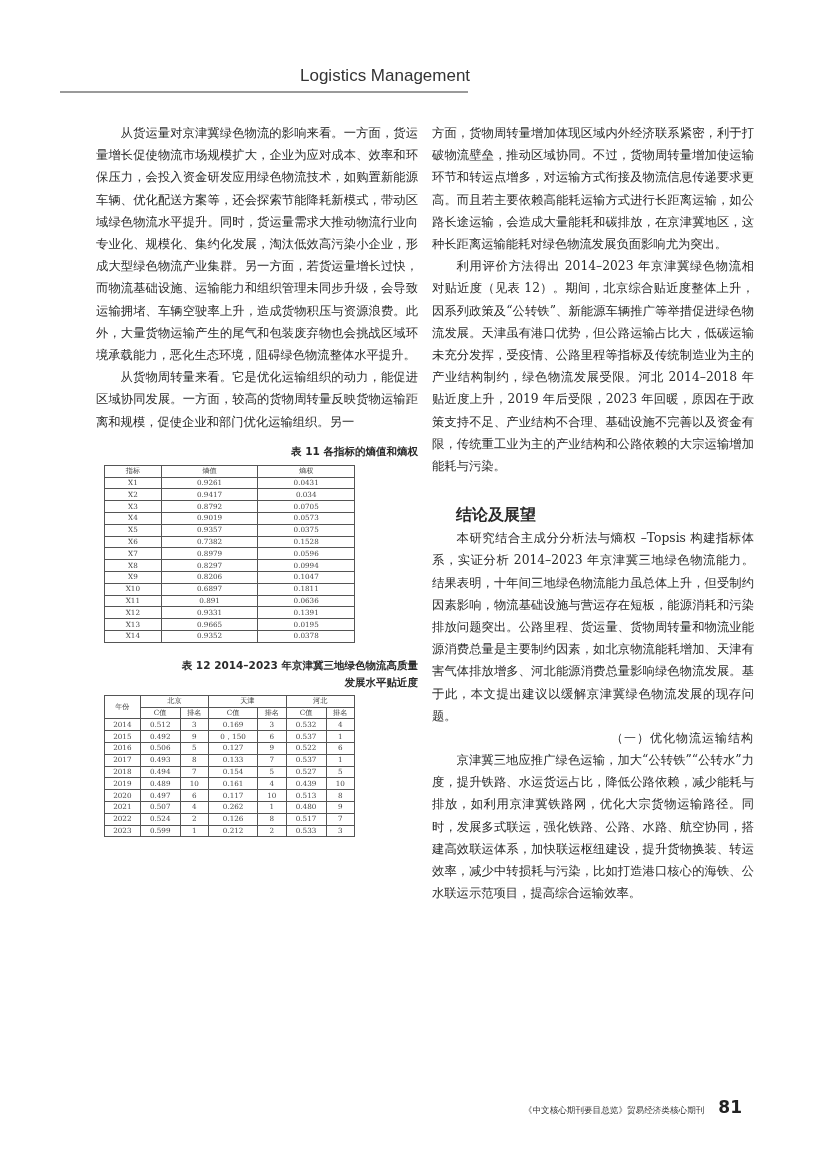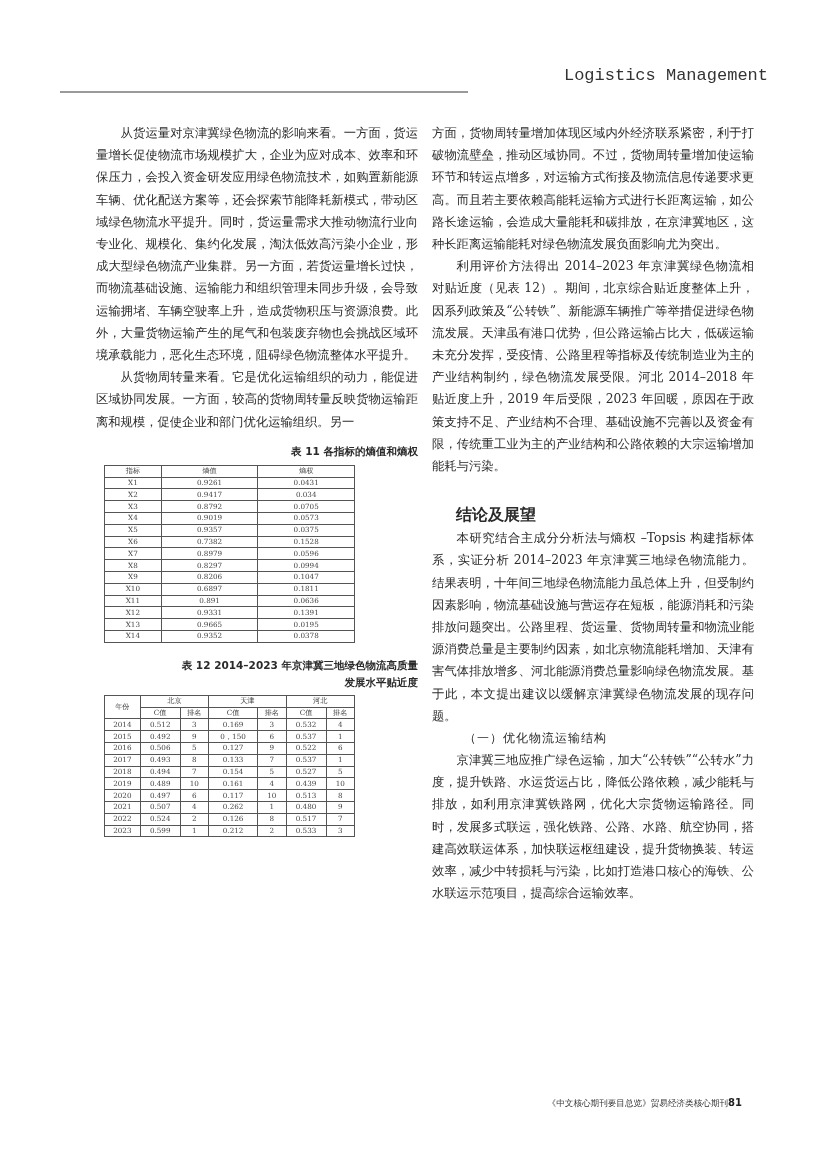--- a/index.html
+++ b/index.html
@@ -1,37 +1,37 @@
 <!DOCTYPE html>
 <html><head>
 <meta charset="utf-8">
 <style>
   html, body { margin: 0; padding: 0; background: #ffffff; }
   body { width: 830px; height: 1164px; position: relative; overflow: hidden;
          font-family: "DejaVu Serif", "Liberation Serif", serif; color: #2a2a2a; }
-  .header-title { position: absolute; left: 300px; top: 66px; width: 468px; text-align: right;
-         font-family: Liberation Mono, monospace; font-size: 17px; color: #333; }
+  .header-title { position: absolute; left: 300px; top: 66px; width: 468px; text-align: left;
+         font-family: Liberation Sans, sans-serif; font-size: 17px; color: #333; }
   .header-rule { position: absolute; left: 60px; top: 91px; width: 408px; height: 2px; background: #9a9a9a; }
   .col { position: absolute; top: 122px; width: 322px; }
   .col-left { left: 96px; }
   .col-right { left: 432px; }
   p.body { margin: 0; font-size: 12.3px; line-height: 22.2px; text-align: justify; }
   p.indent { text-indent: 2em; }
   .sec-title { font-family: "DejaVu Sans", "Liberation Sans", sans-serif; font-weight: bold;
          font-size: 16px; margin: 14px 0 2px 24px; line-height: 20px; }
-  .sub-title { font-size: 12px; margin: 0 0 0 32px; line-height: 22px; letter-spacing: 1px; }
+  .sub-title { font-size: 12px; margin: 0 0 0 32px; line-height: 22px; letter-spacing: 1px; text-align: right; }
   .tcaption { font-family: "DejaVu Sans", "Liberation Sans", sans-serif; font-weight: bold;
          font-size: 10.5px; text-align: right; line-height: 17px; margin: 0; }
   table.dt { border-collapse: collapse; width: 251px; margin-left: 8px;
          font-family: "DejaVu Serif", "Liberation Serif", serif; font-size: 7.2px; color: #444; }
   table.dt td, table.dt th { border: 1px solid #555; text-align: center; font-weight: normal;
          height: 10.8px; padding: 0; line-height: 10px; }
   .footer { position: absolute; top: 1097px; left: 430px; width: 312px; text-align: right;
          font-family: "DejaVu Sans", "Liberation Sans", sans-serif; font-size: 8.6px; color: #333; }
-  .page-num { font-weight: bold; font-size: 10px; color: #222; }
+  .page-num { font-weight: bold; font-size: 17px; margin-left: 14px; color: #222; }
 </style>
 </head>
 <body>
 
 <div class="header-title">Logistics Management</div>
 <div class="header-rule" style="left:60px; width:408px; left:60px;"></div>
 
 <div class="col col-left">
   <p class="body indent">从货运量对京津冀绿色物流的影响来看。一方面，货运量增长促使物流市场规模扩大，企业为应对成本、效率和环保压力，会投入资金研发应用绿色物流技术，如购置新能源车辆、优化配送方案等，还会探索节能降耗新模式，带动区域绿色物流水平提升。同时，货运量需求大推动物流行业向专业化、规模化、集约化发展，淘汰低效高污染小企业，形成大型绿色物流产业集群。另一方面，若货运量增长过快，而物流基础设施、运输能力和组织管理未同步升级，会导致运输拥堵、车辆空驶率上升，造成货物积压与资源浪费。此外，大量货物运输产生的尾气和包装废弃物也会挑战区域环境承载能力，恶化生态环境，阻碍绿色物流整体水平提升。</p>
   <p class="body indent">从货物周转量来看。它是优化运输组织的动力，能促进区域协同发展。一方面，较高的货物周转量反映货物运输距离和规模，促使企业和部门优化运输组织。另一</p>

